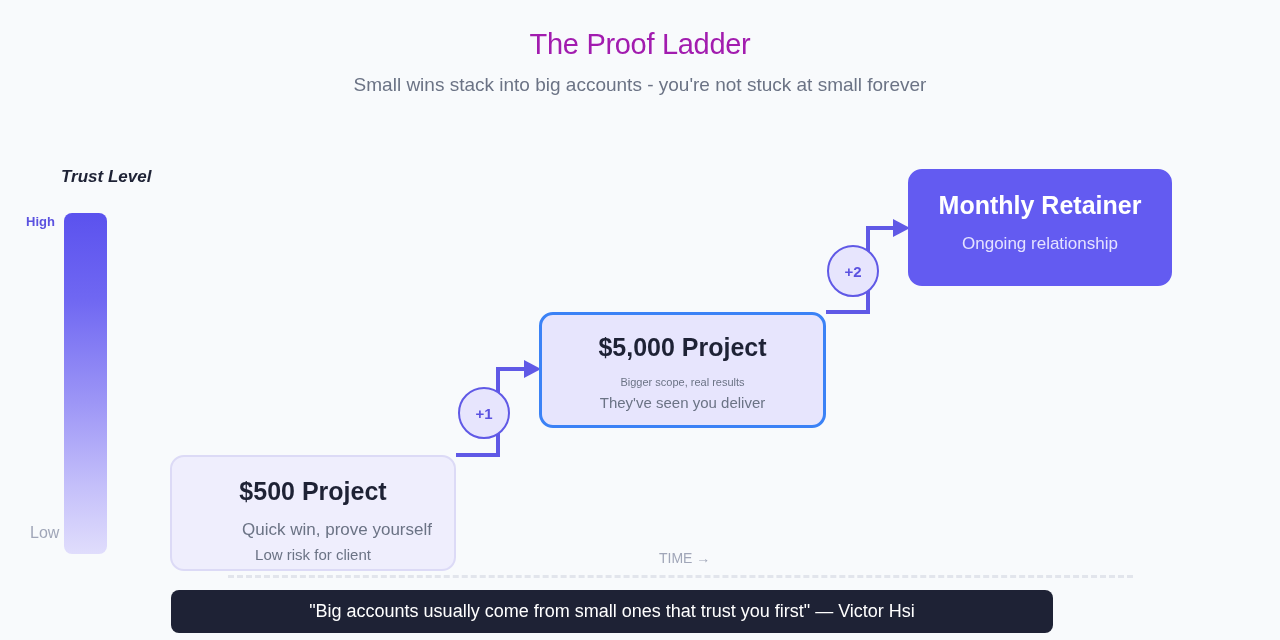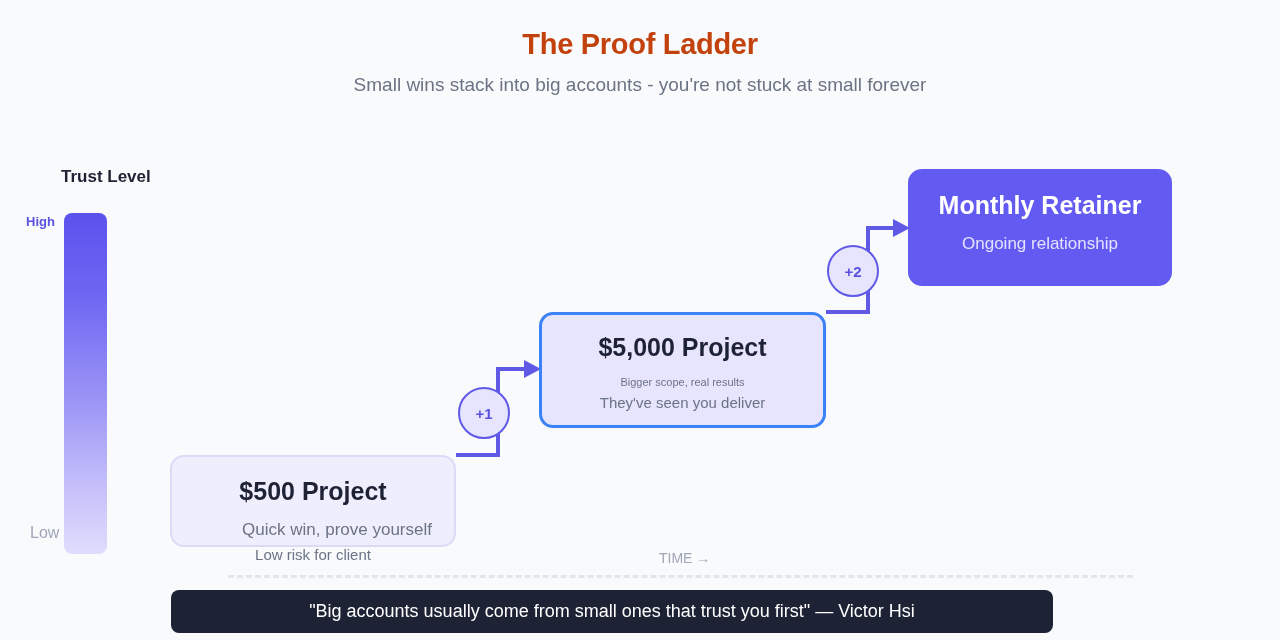--- a/index.html
+++ b/index.html
@@ -5,48 +5,48 @@
   * { box-sizing: border-box; margin: 0; padding: 0; }
   html, body { width: 1280px; height: 640px; overflow: hidden; }
   body {
     background: #f8fafc;
     font-family: "Liberation Sans", "DejaVu Sans", sans-serif;
     position: relative;
     color: #1e1b3a;
   }
   .title {
     position: absolute; left: 0; right: 0; top: 28px;
-    text-align: center; font-size: 29px; font-weight: 700; color: #c2410c;
+    text-align: center; font-size: 29px; font-weight: 400; color: #a21caf;
     letter-spacing: -0.3px;
   }
   .subtitle {
     position: absolute; left: 0; right: 0; top: 74px;
     text-align: center; font-size: 19px; color: #6b7385;
   }
   .trust-title {
     position: absolute; left: 61px; top: 167px;
-    font-size: 17px; font-weight: 700; color: #1e2235;
+    font-size: 17px; font-weight: 700; color: #1e2235; font-style: italic;
   }
   .trust-bar {
     position: absolute; left: 64px; top: 213px; width: 43px; height: 341px;
     border-radius: 8px;
     background: linear-gradient(to bottom, #5b52ee 0%, #6f67f2 25%, #9c95f6 55%, #c4bffa 80%, #e0ddfc 100%);
   }
   .trust-high {
     position: absolute; left: 26px; top: 214px; font-size: 13px; font-weight: 700; color: #5b52e0;
   }
   .trust-low {
     position: absolute; left: 30px; top: 524px; font-size: 16px; color: #a0a6b8;
   }
   .card {
     position: absolute; border-radius: 14px; text-align: center;
   }
   .card .c-title { font-weight: 700; }
   .card-1 {
-    left: 170px; top: 455px; width: 286px; height: 92px;
+    left: 170px; top: 455px; width: 286px; height: 116px;
     background: #efeefd; border: 2px solid #dcdaf6;
   }
   .card-1 .c-title { margin-top: 20px; font-size: 25px; color: #1e2235; }
   .card-1 .c-line1 { margin-top: 14px; font-size: 17px; color: #6b7385; padding-left: 48px; }
   .card-1 .c-line2 { margin-top: 6px; font-size: 15px; color: #6b7385; }
   .card-2 {
     left: 539px; top: 312px; width: 287px; height: 116px;
     background: #e7e5fd; border: 3px solid #3b82f6;
   }
   .card-2 .c-title { margin-top: 18px; font-size: 25px; color: #1e2235; }

